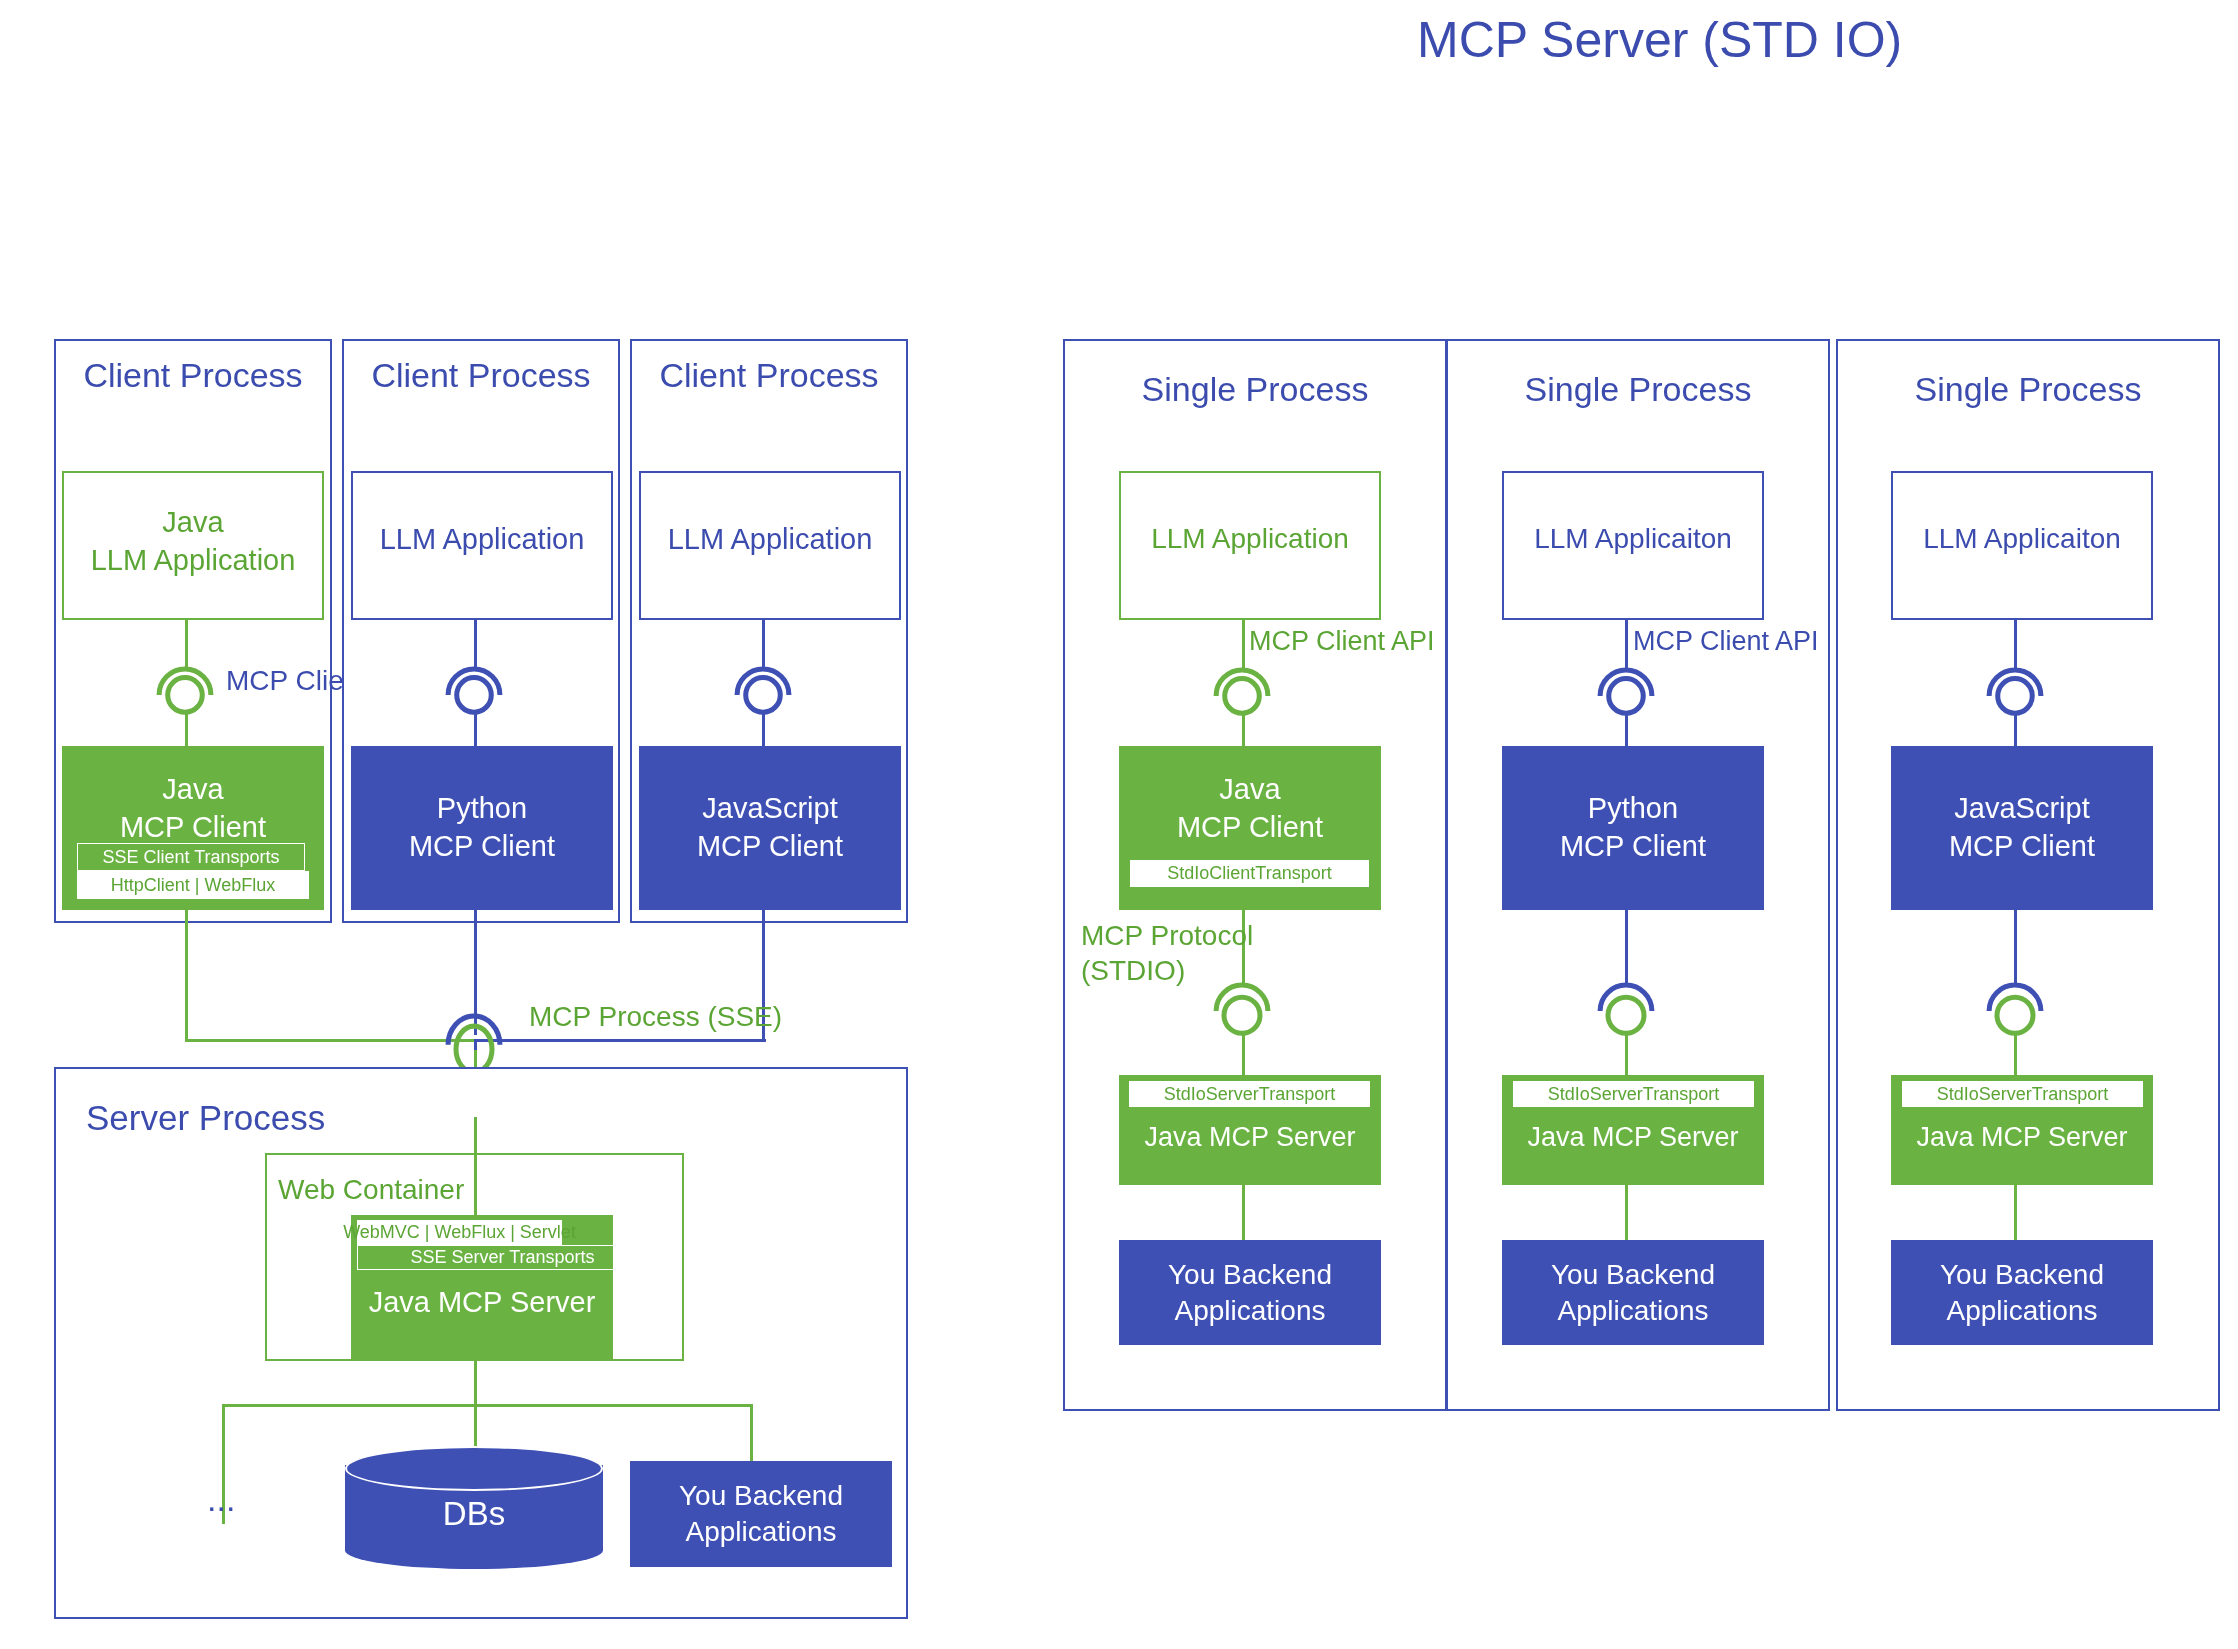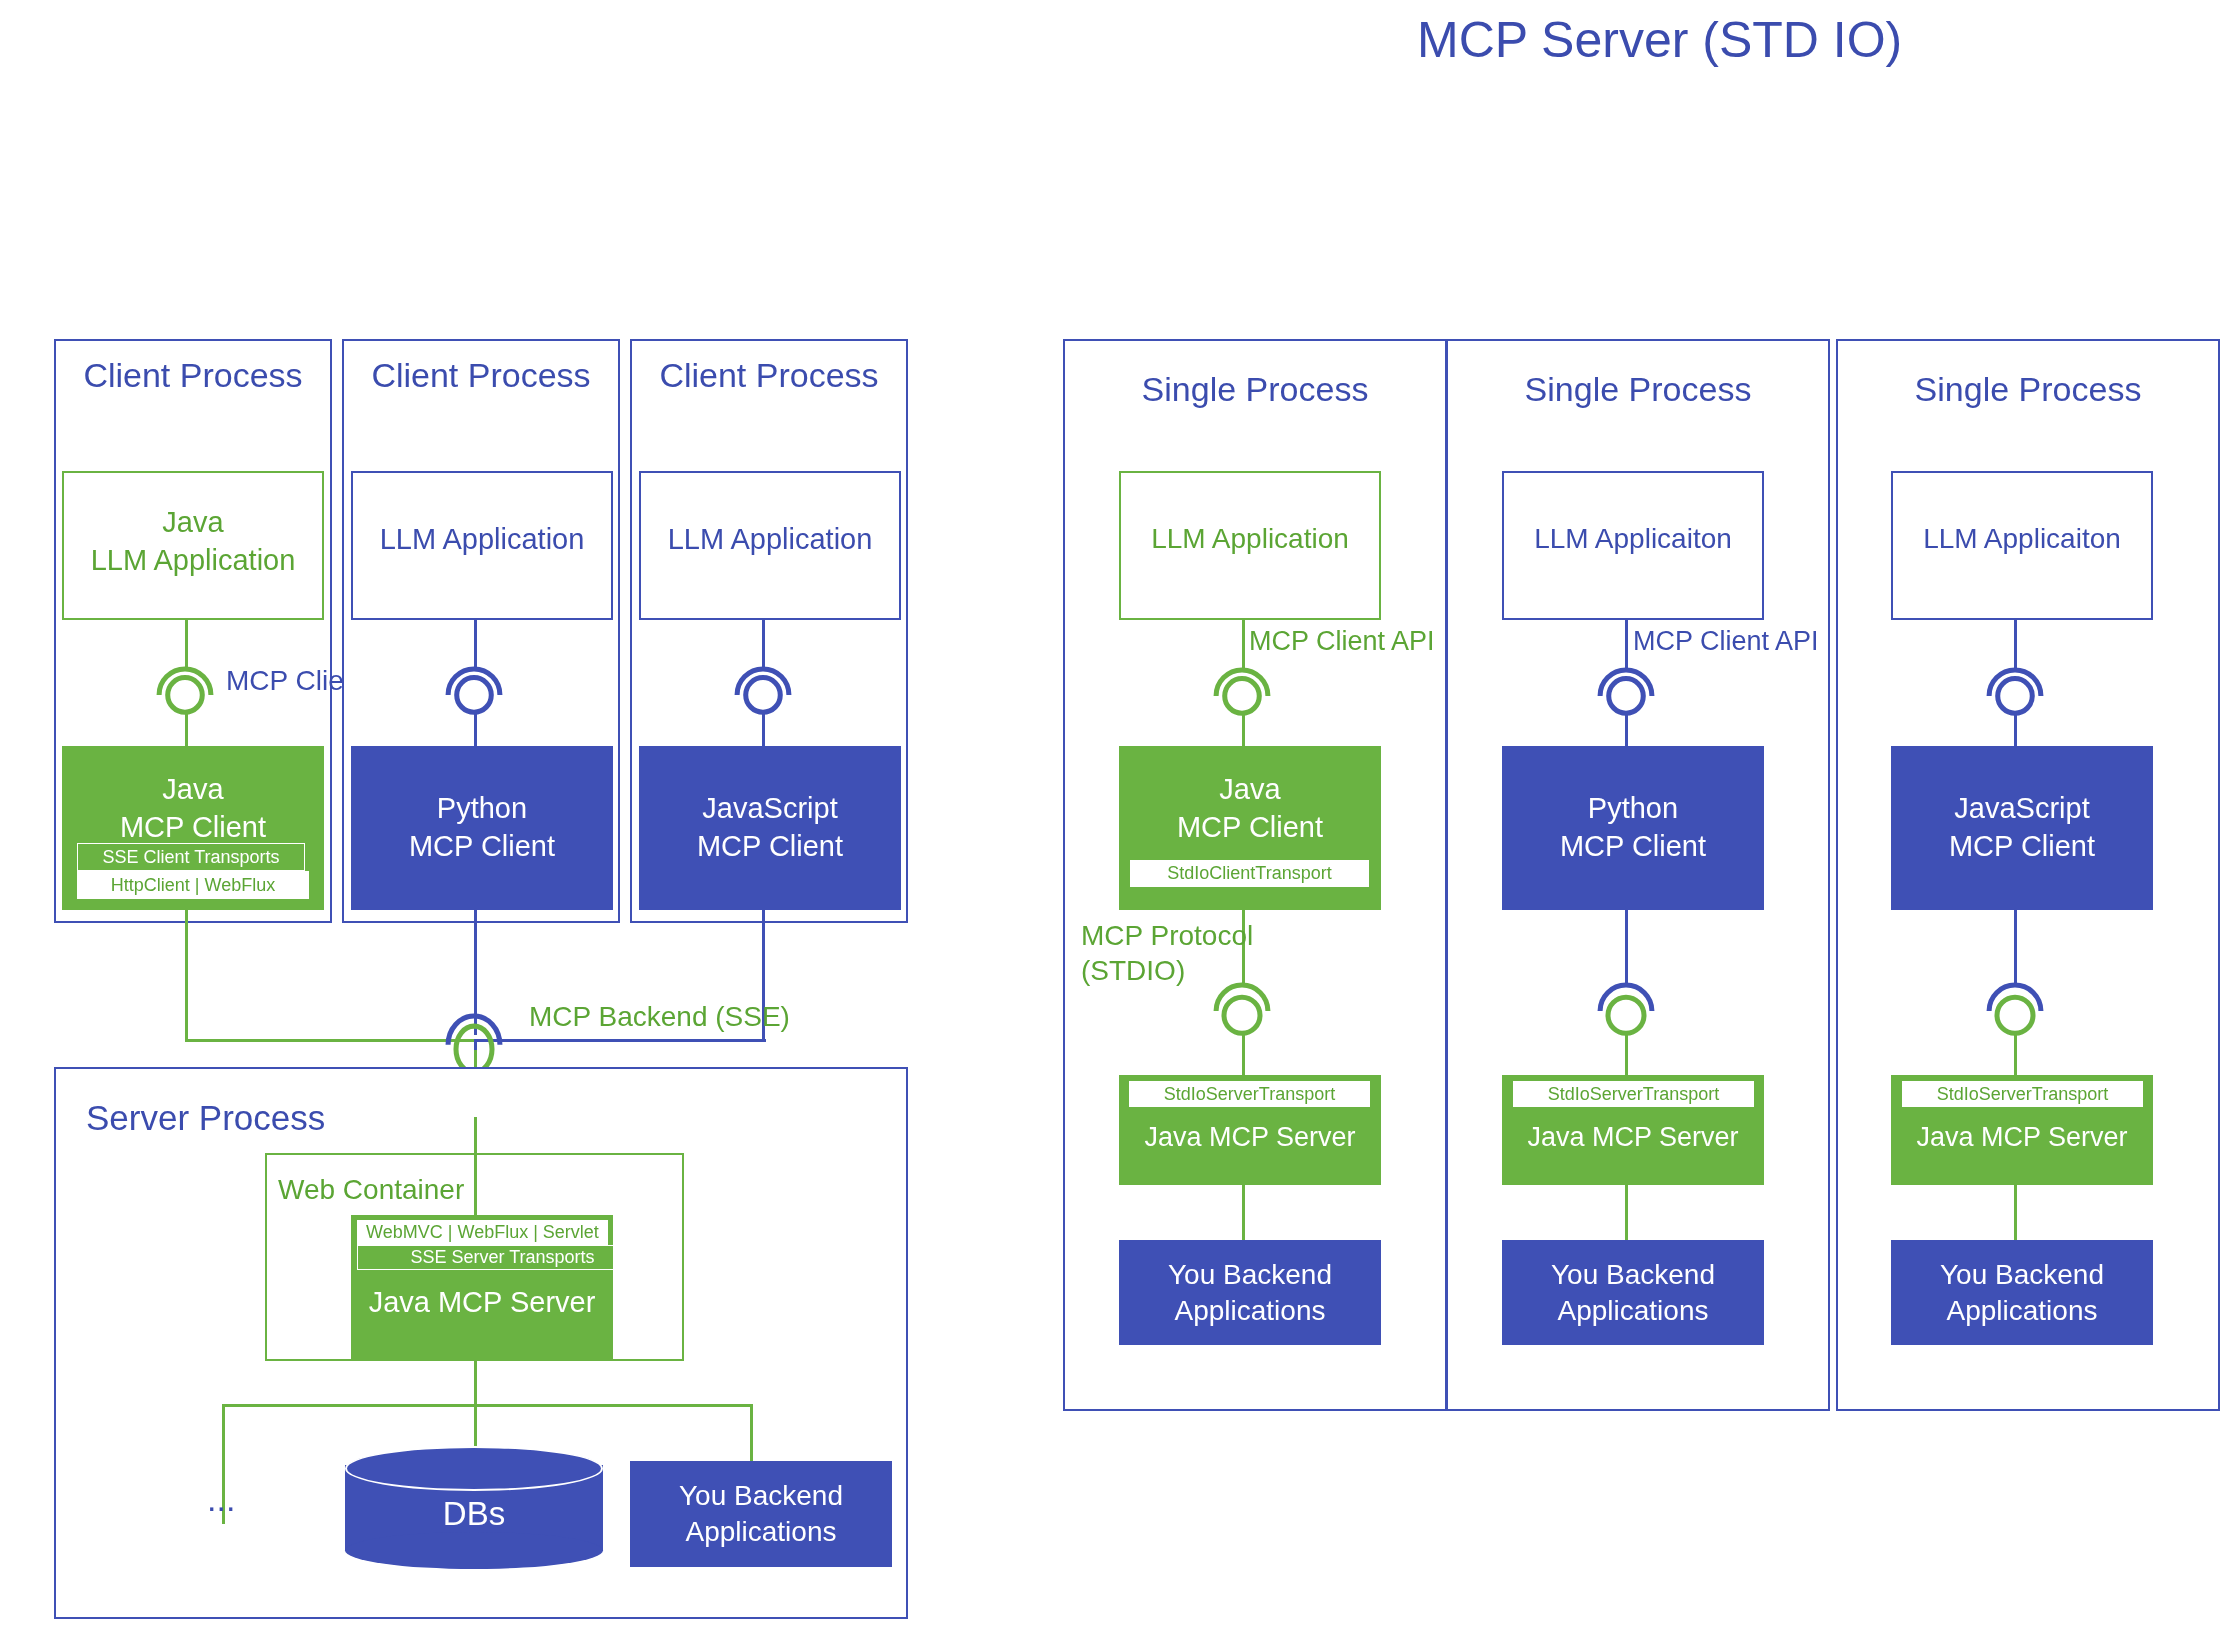--- a/index.html
+++ b/index.html
@@ -133,33 +133,33 @@
   <div class="vline c-blue" style="left:762px;top:910px;height:132px;"></div>
   <div class="hline c-blue" style="left:474px;top:1039px;width:292px;"></div>
 
   <div class="vline c-blue" style="left:474px;top:910px;height:125px;"></div>
   <div class="vline c-blue" style="left:474px;top:1039px;height:43px;"></div>
 
   <svg class="socket" style="left:438px;top:980px;" width="72" height="111" viewBox="0 0 100 154">
     <path d="M 14 90 A 36 40 0 0 1 86 90" fill="none" stroke="#3F50B5" stroke-width="7"></path>
     <ellipse cx="50" cy="96" rx="25" ry="32" fill="none" stroke="#6AB342" stroke-width="7"></ellipse>
   </svg>
-  <div class="anno lbl-green" style="left:529px;top:999px;font-size:28px;">MCP Backend (SSE)</div>
+  <div class="anno lbl-green" style="left:529px;top:999px;font-size:28px;">MCP Process (SSE)</div>
   <div class="vline c-green" style="left:474px;top:1050px;height:67px;"></div>
 
   <div class="box outline-blue" style="left:54px;top:1067px;width:854px;height:552px;"></div>
   <div class="anno lbl-blue" style="left:86px;top:1096px;font-size:35px;">Server Process</div>
 
   <div class="box outline-green" style="left:265px;top:1153px;width:419px;height:208px;"></div>
   <div class="anno lbl-green" style="left:278px;top:1172px;font-size:28px;">Web Container</div>
 
   <div class="vline c-green" style="left:474px;top:1117px;height:106px;"></div>
 
   <div class="box fill-green" style="left:351px;top:1215px;width:262px;height:144px;"></div>
-  <div class="strip strip-fill-white" style="left:357px;top:1220px;width:251px;height:25px;font-size:18px;color:#5BA534;">WebMVC | WebFlux | Servlet</div>
+  <div class="strip strip-fill-white" style="left:357px;top:1220px;width:205px;height:25px;font-size:18px;color:#5BA534;">WebMVC | WebFlux | Servlet</div>
   <div class="strip strip-outline-white" style="left:357px;top:1245px;width:291px;height:25px;font-size:18px;color:#ffffff;">SSE Server Transports</div>
   <div class="box-label lbl-white" style="left:351px;top:1284px;width:262px;font-size:29px;">Java MCP Server</div>
 
   <div class="vline c-green" style="left:474px;top:1359px;height:48px;"></div>
   <div class="hline c-green" style="left:222px;top:1404px;width:530px;"></div>
   <div class="vline c-green" style="left:222px;top:1404px;height:120px;"></div>
   <div class="vline c-green" style="left:474px;top:1404px;height:91px;"></div>
   <div class="vline c-green" style="left:750px;top:1404px;height:96px;"></div>
 
   <div class="ellipsis" style="left:207px;top:1480px;font-size:34px;">...</div>

